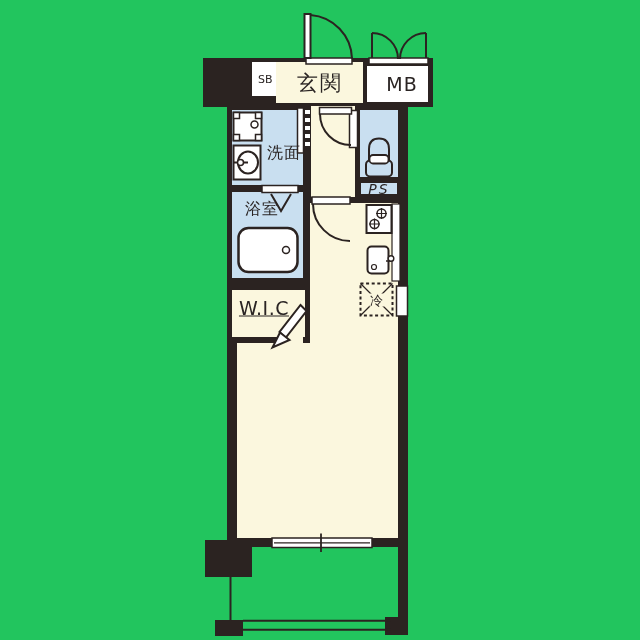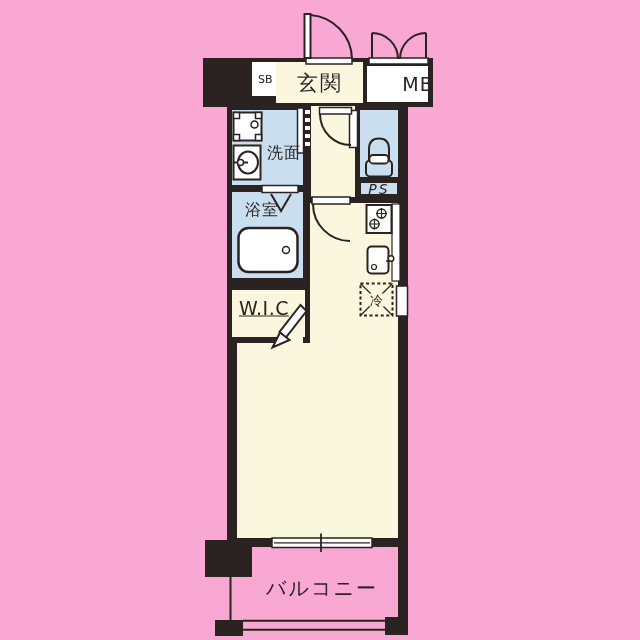--- a/index.html
+++ b/index.html
@@ -1,16 +1,16 @@
 <!DOCTYPE html>
 <html style="--wall: #2b2321; --cream: #fbf7de; --blue: #c9dff0; --white: #ffffff; --text: #2a2423;"><head>
 <meta charset="utf-8">
 <style>
   html,body{margin:0;padding:0;background:#fff;}
-  .stage{position:relative;width:640px;height:640px;background:#f9a8d4;overflow:hidden;
+  .stage{position:relative;width:640px;height:640px;background:#22c55e;overflow:hidden;
          font-family:"DejaVu Sans","Liberation Sans",sans-serif;color:var(--text,#2a2423);}
   .abs{position:absolute;box-sizing:border-box;}
   .wall{background:var(--wall,#2b2321);}
   .cream{background:var(--cream,#fbf7de);}
   .blue{background:var(--blue,#c9dff0);}
   .white{background:var(--white,#ffffff);}
   svg.overlay{position:absolute;left:0;top:0;}
   .lbl{position:absolute;transform:translate(-50%,-50%);white-space:nowrap;
        color:var(--text,#2a2423);line-height:1;}
   .lbl-genkan{font-size:21px;letter-spacing:2px;}
@@ -117,20 +117,19 @@
       <path d="M274,542.8 L370,542.8" stroke-width="1.2"></path>
       <path d="M321,533.5 L321,552" stroke-width="1.8"></path>
 
       <path d="M230.5,577 L230.5,621"></path>
       <path d="M243,620.8 L391,620.8 M243,629.8 L391,629.8"></path>
     </g>
   </svg>
 
   <div class="lbl lbl-sb" style="left:264px;top:79.5px;">SB</div>
   <div class="lbl lbl-genkan" style="left:320px;top:83px;">玄関</div>
-  <div class="lbl lbl-mb" style="left:418px;top:84px;">MB</div>
+  <div class="lbl lbl-mb" style="left:402px;top:84px;">MB</div>
   <div class="lbl lbl-washroom" style="left:284px;top:153px;">洗面</div>
   <div class="lbl lbl-ps" style="left:379px;top:189px;">PS</div>
-  <div class="lbl lbl-bathroom" style="left:262px;top:210px;">浴室</div>
+  <div class="lbl lbl-bathroom" style="left:262px;top:210px;font-family:Liberation Mono, monospace;">浴室</div>
   <div class="lbl lbl-wic" style="left:264px;top:308px;text-decoration:underline;">W.I.C</div>
   <div class="lbl lbl-fridge" style="left:376.5px;top:299.5px;">冷</div>
-  <div class="lbl lbl-balcony" style="left:322px;top:588px;">バルコニー</div>
 </div>
 
 </body></html>

